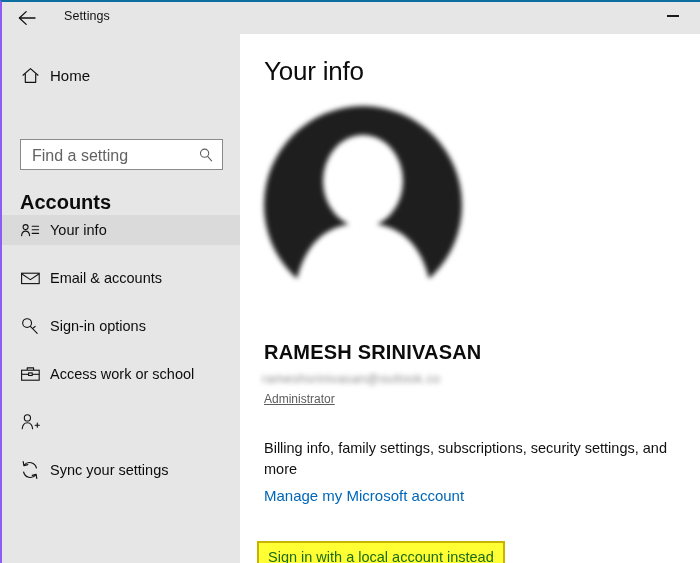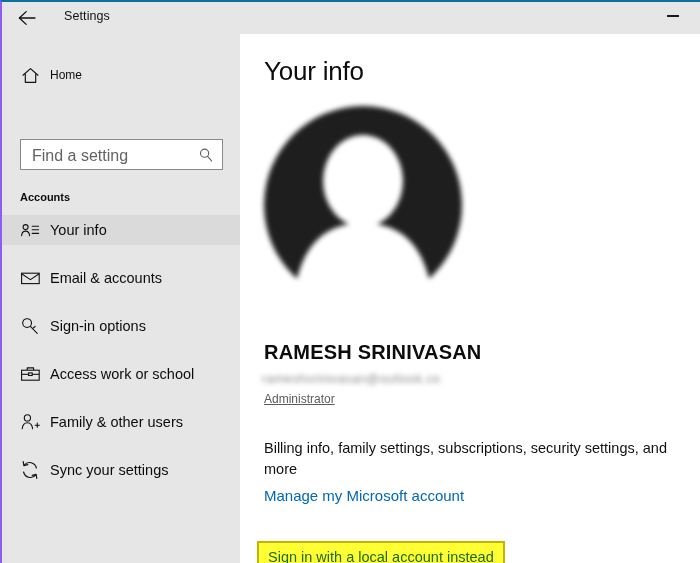--- a/index.html
+++ b/index.html
@@ -97,21 +97,21 @@
   .nav-icon svg { display: block; }
   .nav-label {
     position: absolute;
     left: 48px;
     font-size: 14.5px;
     color: #0c0c0c;
     white-space: nowrap;
   }
 
   #home-row { top: 26px; }
-  #home-row .nav-label { font-size: 12px; }
+  #home-row .nav-label { font-size: 15px; }
 
   
   #search-box {
     position: absolute;
     left: 18px; top: 105px;
     width: 203px;
     height: 31px;
     background: #ffffff;
     border: 1px solid #8a8a8a;
     box-sizing: border-box;
@@ -126,21 +126,21 @@
   }
   #search-icon {
     position: absolute;
     right: 8px; top: 7px;
     width: 16px; height: 16px;
   }
 
   #section-title {
     position: absolute;
     left: 18px; top: 157px;
-    font-size: 11px;
+    font-size: 20px;
     font-weight: bold;
     color: #0c0c0c;
   }
 
   
   #selection-indicator {
     position: absolute;
     left: 3px;
     top: 181px;
     width: 4px;
@@ -342,21 +342,20 @@
 
     <div class="nav-row" style="top:373px">
       <span class="nav-icon">
         <svg width="21" height="20" viewBox="0 0 21 20">
           <circle cx="7.4" cy="5.9" r="3.1" fill="none" stroke="#111" stroke-width="1.1"></circle>
           <path d="M2.2 16.8 C2.6 12.6 4.8 10.7 7.4 10.7 C10 10.7 12.2 12.6 12.6 16.8" fill="none" stroke="#111" stroke-width="1.1" stroke-linecap="round"></path>
           <line x1="15.2" y1="13.2" x2="19.4" y2="13.2" stroke="#111" stroke-width="1.1" stroke-linecap="round"></line>
           <line x1="17.3" y1="11.1" x2="17.3" y2="15.3" stroke="#111" stroke-width="1.1" stroke-linecap="round"></line>
         </svg>
       </span>
-      <span class="nav-label">Family &amp; other users</span>
     </div>
 
     <div class="nav-row" style="top:421px">
       <span class="nav-icon">
         <svg width="20" height="20" viewBox="0 0 20 20">
           <path d="M16.4 8.0 A7 7 0 0 0 4.2 5.1" fill="none" stroke="#111" stroke-width="1.15" stroke-linecap="round"></path>
           <path d="M3.6 12.0 A7 7 0 0 0 15.8 14.9" fill="none" stroke="#111" stroke-width="1.15" stroke-linecap="round"></path>
           <path d="M3.2 1.6 L3.9 5.6 L7.8 4.6" fill="none" stroke="#111" stroke-width="1.15" stroke-linecap="round" stroke-linejoin="round"></path>
           <path d="M16.8 18.4 L16.1 14.4 L12.2 15.4" fill="none" stroke="#111" stroke-width="1.15" stroke-linecap="round" stroke-linejoin="round"></path>
         </svg>

